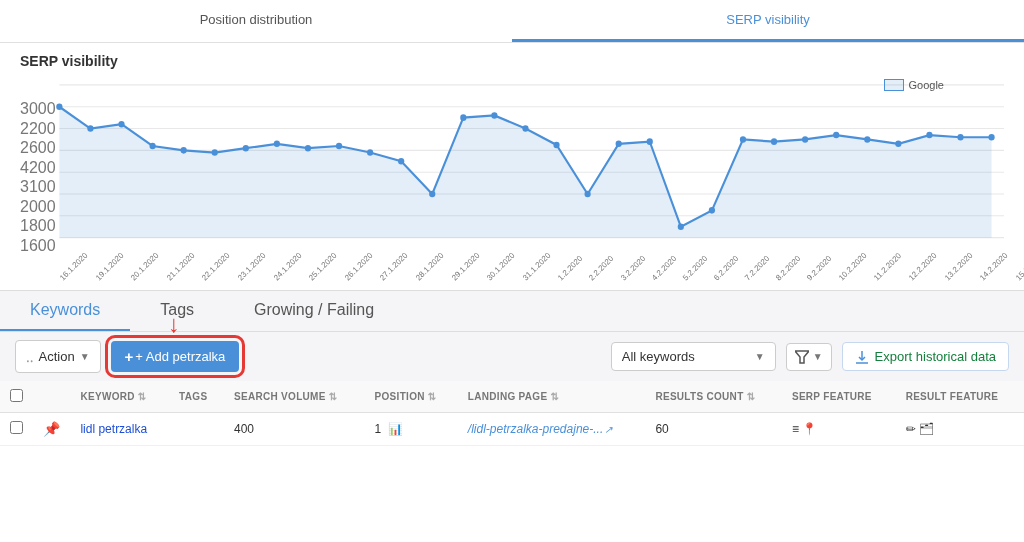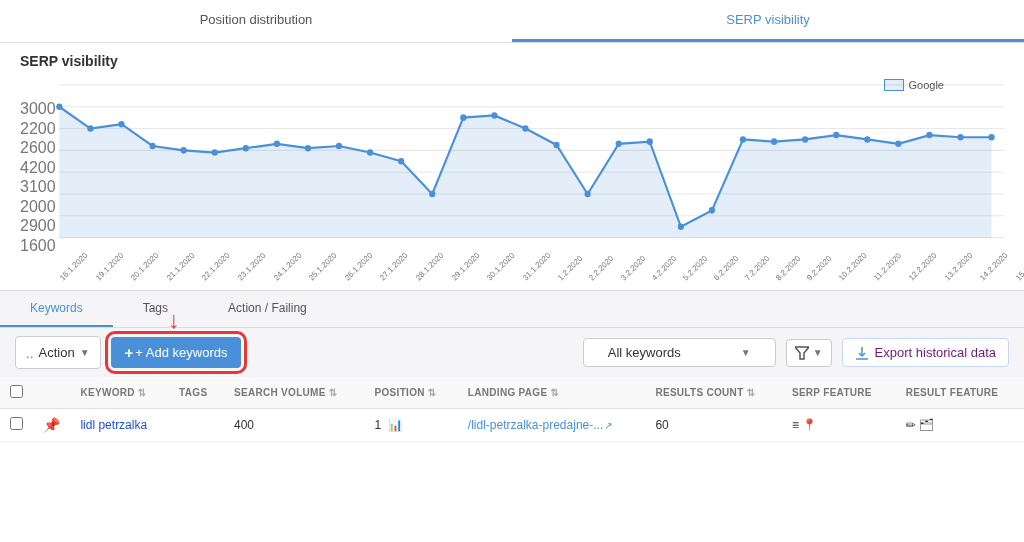--- a/index.html
+++ b/index.html
@@ -92,21 +92,21 @@
     }
 
     
     .sub-tabs-row {
       display: flex;
       background: #f5f5f7;
       border-bottom: 1px solid #ddd;
     }
     .sub-tab {
       padding: 10px 30px;
-      font-size: 12px;
+      font-size: 16px;
       color: #555;
       cursor: pointer;
       border-bottom: 2px solid transparent;
     }
     .sub-tab.active {
       color: #4a90d9;
       border-bottom: 2px solid #4a90d9;
     }
 
     
@@ -151,21 +151,21 @@
       outline-offset: 3px;
     }
 
     .spacer { flex: 1; }
 
     .all-keywords-dropdown {
       display: flex;
       align-items: center;
       border: 1px solid #ccc;
       border-radius: 4px;
-      padding: 6px 24px;
+      padding: 6px 10px;
       background: #fff;
       cursor: pointer;
       font-size: 13px;
       color: #333;
       gap: 60px;
     }
 
     .filter-btn {
       display: flex;
       align-items: center;
@@ -175,21 +175,21 @@
       background: #fff;
       cursor: pointer;
       gap: 4px;
       color: #555;
     }
 
     .export-btn {
       display: flex;
       align-items: center;
       gap: 6px;
-      color: #701a75;
+      color: #15803d;
       border: 1px solid #c5d8f0;
       border-radius: 4px;
       padding: 6px 12px;
       background: #fff;
       cursor: pointer;
       font-size: 13px;
     }
 
     
     .table-area {
@@ -218,21 +218,21 @@
     tbody tr {
       border-bottom: 1px solid #f0f0f0;
     }
     tbody td {
       padding: 8px 10px;
       font-size: 12px;
       color: #333;
       vertical-align: middle;
     }
     .keyword-link { color: #1d4ed8; text-decoration: none; }
-    .landing-link { color: #4a90d9; text-decoration: none; display: flex; align-items: center; gap: 1px; }
+    .landing-link { color: #4a90d9; text-decoration: none; display: flex; align-items: center; gap: 1px; font-style: italic; }
 
     .sort-icon { color: #aaa; font-size: 10px; }
 
     .checkbox-col { width: 30px; text-align: center; }
     .pin-col { width: 30px; text-align: center; color: #aaa; }
 
     .red-arrow {
       position: absolute;
       top: -18px;
       left: 80px;
@@ -260,21 +260,21 @@
   <div class="chart-section">
     <div class="section-title">SERP visibility</div>
     <div class="chart-area">
       <div class="y-axis-labels">
         <span>3000</span>
         <span>2200</span>
         <span>2600</span>
         <span>4200</span>
         <span>3100</span>
         <span>2000</span>
-        <span>2900</span>
+        <span>1800</span>
         <span>1600</span>
       </div>
       <div class="chart-legend">
         <div class="legend-box"></div>
         <span>Google</span>
       </div>
       <svg class="chart-svg" viewBox="0 0 950 165" preserveAspectRatio="none">
 
         <line x1="38" y1="10" x2="950" y2="10" stroke="#e8e8e8" stroke-width="1"></line>
         <line x1="38" y1="30" x2="950" y2="30" stroke="#e8e8e8" stroke-width="1"></line>
@@ -355,38 +355,38 @@
       <span style="font-size:8px;color:#777;transform:rotate(-45deg);display:inline-block;transform-origin:top left;white-space:nowrap;">15.2.2020</span>
 
     </div>
   </div>
 
   <div class="bottom-panel">
 
     <div class="sub-tabs-row">
       <div class="sub-tab active">Keywords</div>
       <div class="sub-tab">Tags</div>
-      <div class="sub-tab">Action / Failing</div>
+      <div class="sub-tab">Growing / Failing</div>
     </div>
 
     <div class="toolbar-wrapper" style="position:relative;">
 
       <div class="red-arrow" style="position:absolute;top:-22px;left:168px;z-index:10;color:#e53935;font-size:24px;font-weight:bold;">↓</div>
 
       <div class="toolbar">
 
         <div class="action-dropdown">
           <span class="drag-icon">‥</span>
           <span>Action</span>
           <span class="chevron-down">▼</span>
         </div>
 
         <button class="add-keywords-btn">
           <span style="font-size:15px;font-weight:bold;">+</span>
-          <span style="margin-left:-4px;">+ Add keywords</span>
+          <span style="margin-left:-4px;">+ Add petrzalka</span>
         </button>
 
         <div class="spacer"></div>
 
         <div class="all-keywords-dropdown">
           <span>All keywords</span>
           <span class="chevron-down">▼</span>
         </div>
 
         <div class="filter-btn">

